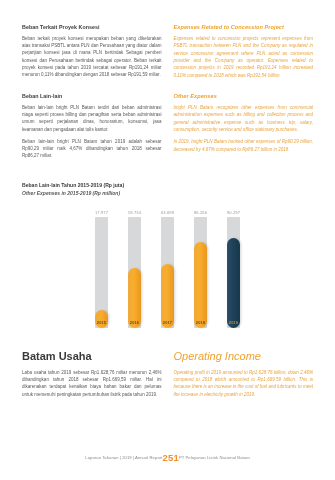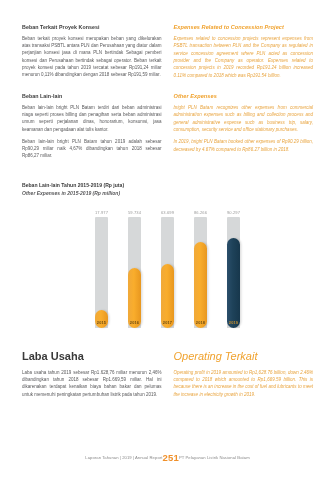--- a/index.html
+++ b/index.html
@@ -263,25 +263,25 @@
             <div class="bar-fill navy" style="height: 90.297px;">
               <div class="bar-year">2019</div>
             </div>
           </div>
         </div>
       </div>
   </div>
 
   <div class="cols block-bottom">
     <div class="col">
-      <h2 class="h2-id">Laba Usaha</h2>
+      <h2 class="h2-id">Batam Usaha</h2>
       <p class="p-id">Laba usaha tahun 2019 sebesar Rp1.628,76 miliar menurun 2,46% dibandingkan tahun 2018 sebesar Rp1.669,59 miliar. Hal ini dikarenakan terdapat kenaikan biaya bahan bakar dan pelumas untuk memenuhi peningkatan pertumbuhan listrik pada tahun 2019.</p>
     </div>
     <div class="col">
-      <h2 class="h2-en">Operating Terkait</h2>
+      <h2 class="h2-en">Operating Income</h2>
       <p class="p-en">Operating profit in 2019 amounted to Rp1,628.76 billion, down 2.46% compared to 2018 which amounted to Rp1,669.59 billion. This is because there is an increase in the cost of fuel and lubricants to meet the increase in electricity growth in 2019.</p>
     </div>
   </div>
 
   <div class="footer">
     <div class="footer-left">Laporan Tahunan | 2019 | Annual Report</div>
     <div class="footer-page">251</div>
     <div class="footer-right">PT Pelayanan Listrik Nasional Batam</div>
   </div>
 

